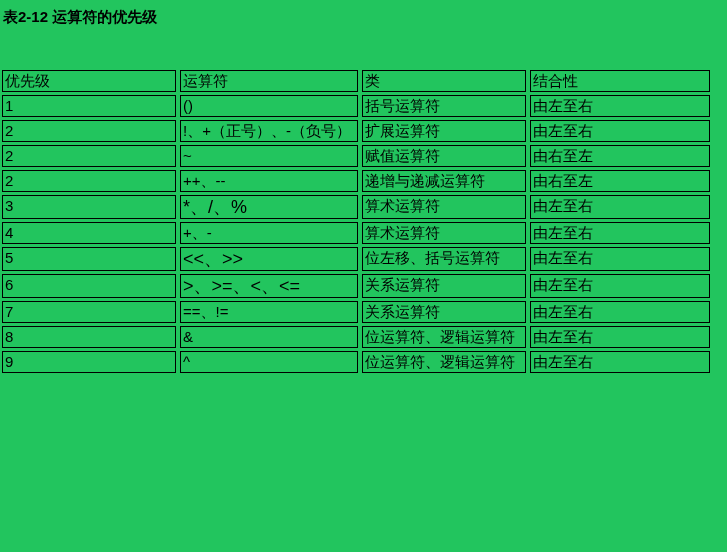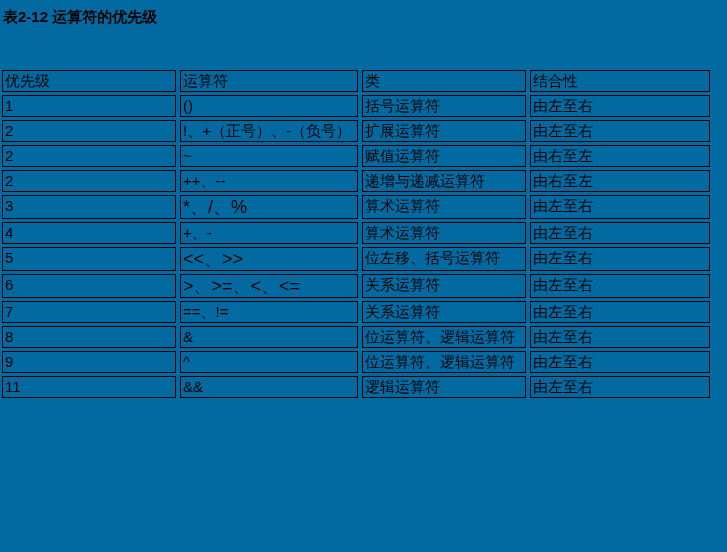--- a/index.html
+++ b/index.html
@@ -8,21 +8,21 @@
     margin: 0;
     padding: 0;
     font-family: "Liberation Sans", "DejaVu Sans", sans-serif;
   }
   .page {
     width: 727px;
     height: 552px;
     margin: 0;
     padding: 2px;
     box-sizing: border-box;
-    background: #0369a1;
+    background: #22c55e;
     overflow: hidden;
   }
   .doc-title {
     font-size: 15px;
     font-weight: bold;
     margin: 6px 0 0 1px;
     line-height: 18px;
   }
   table.op-table {
     border-collapse: separate;
@@ -133,21 +133,15 @@
           <td>&amp;</td>
           <td>位运算符、逻辑运算符</td>
           <td>由左至右</td>
         </tr>
         <tr>
           <td>9</td>
           <td>^</td>
           <td>位运算符、逻辑运算符</td>
           <td>由左至右</td>
         </tr>
-        <tr>
-          <td>11</td>
-          <td>&amp;&amp;</td>
-          <td>逻辑运算符</td>
-          <td>由左至右</td>
-        </tr>
       </tbody>
   </table>
 </div>
 
 </body></html>

